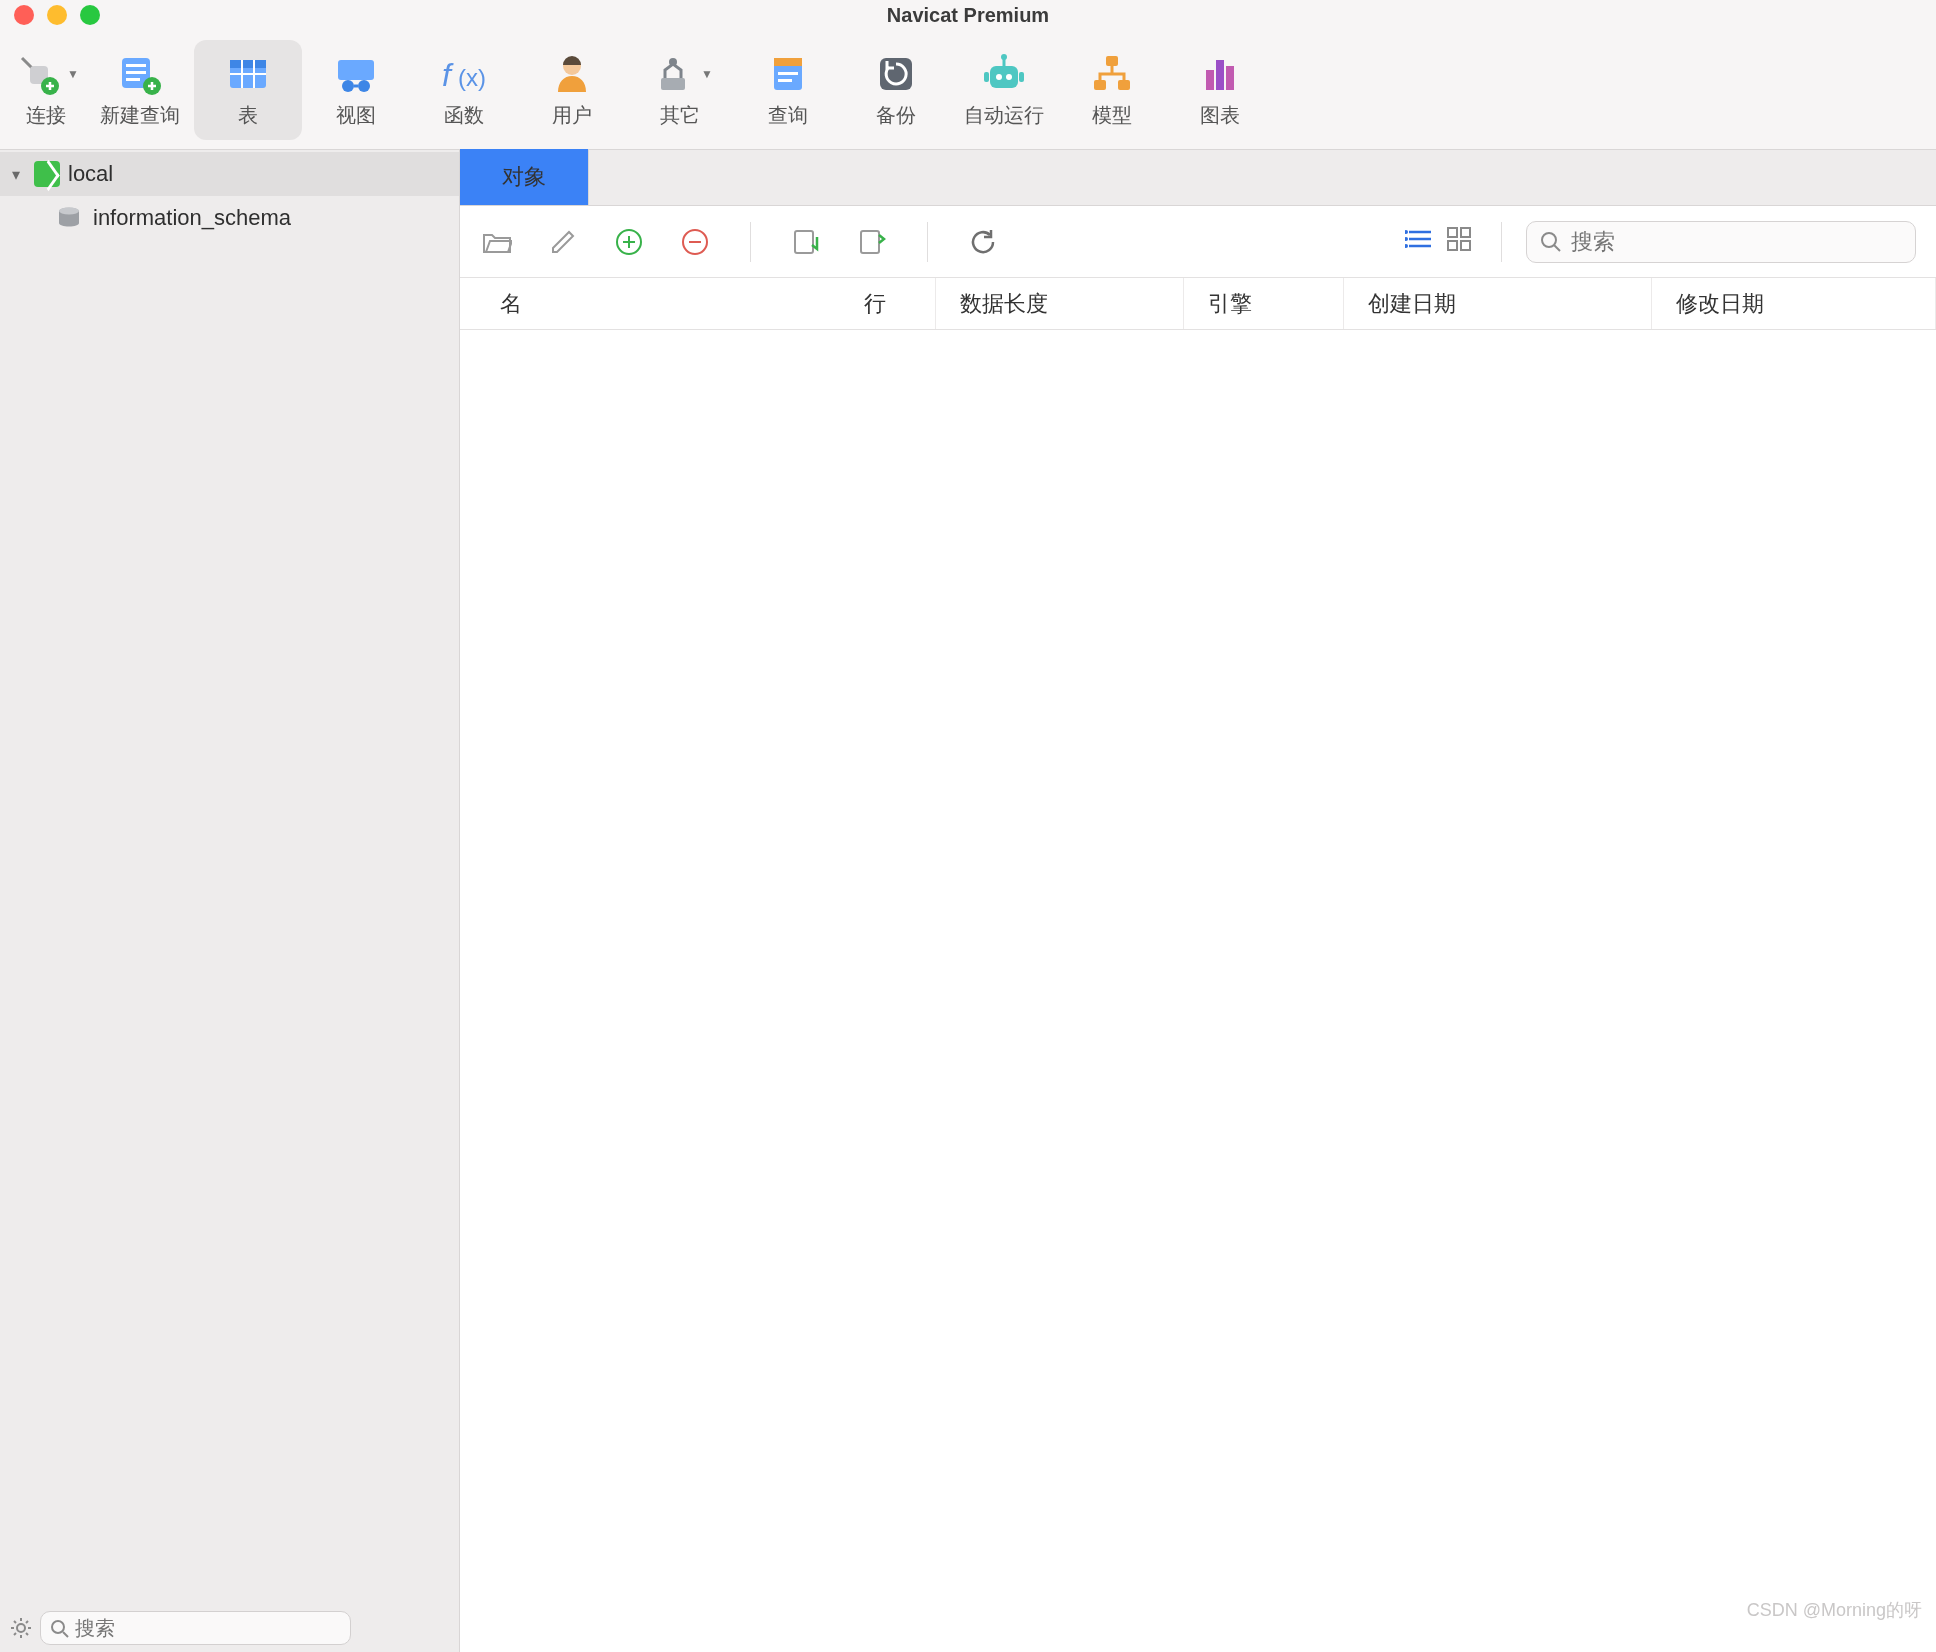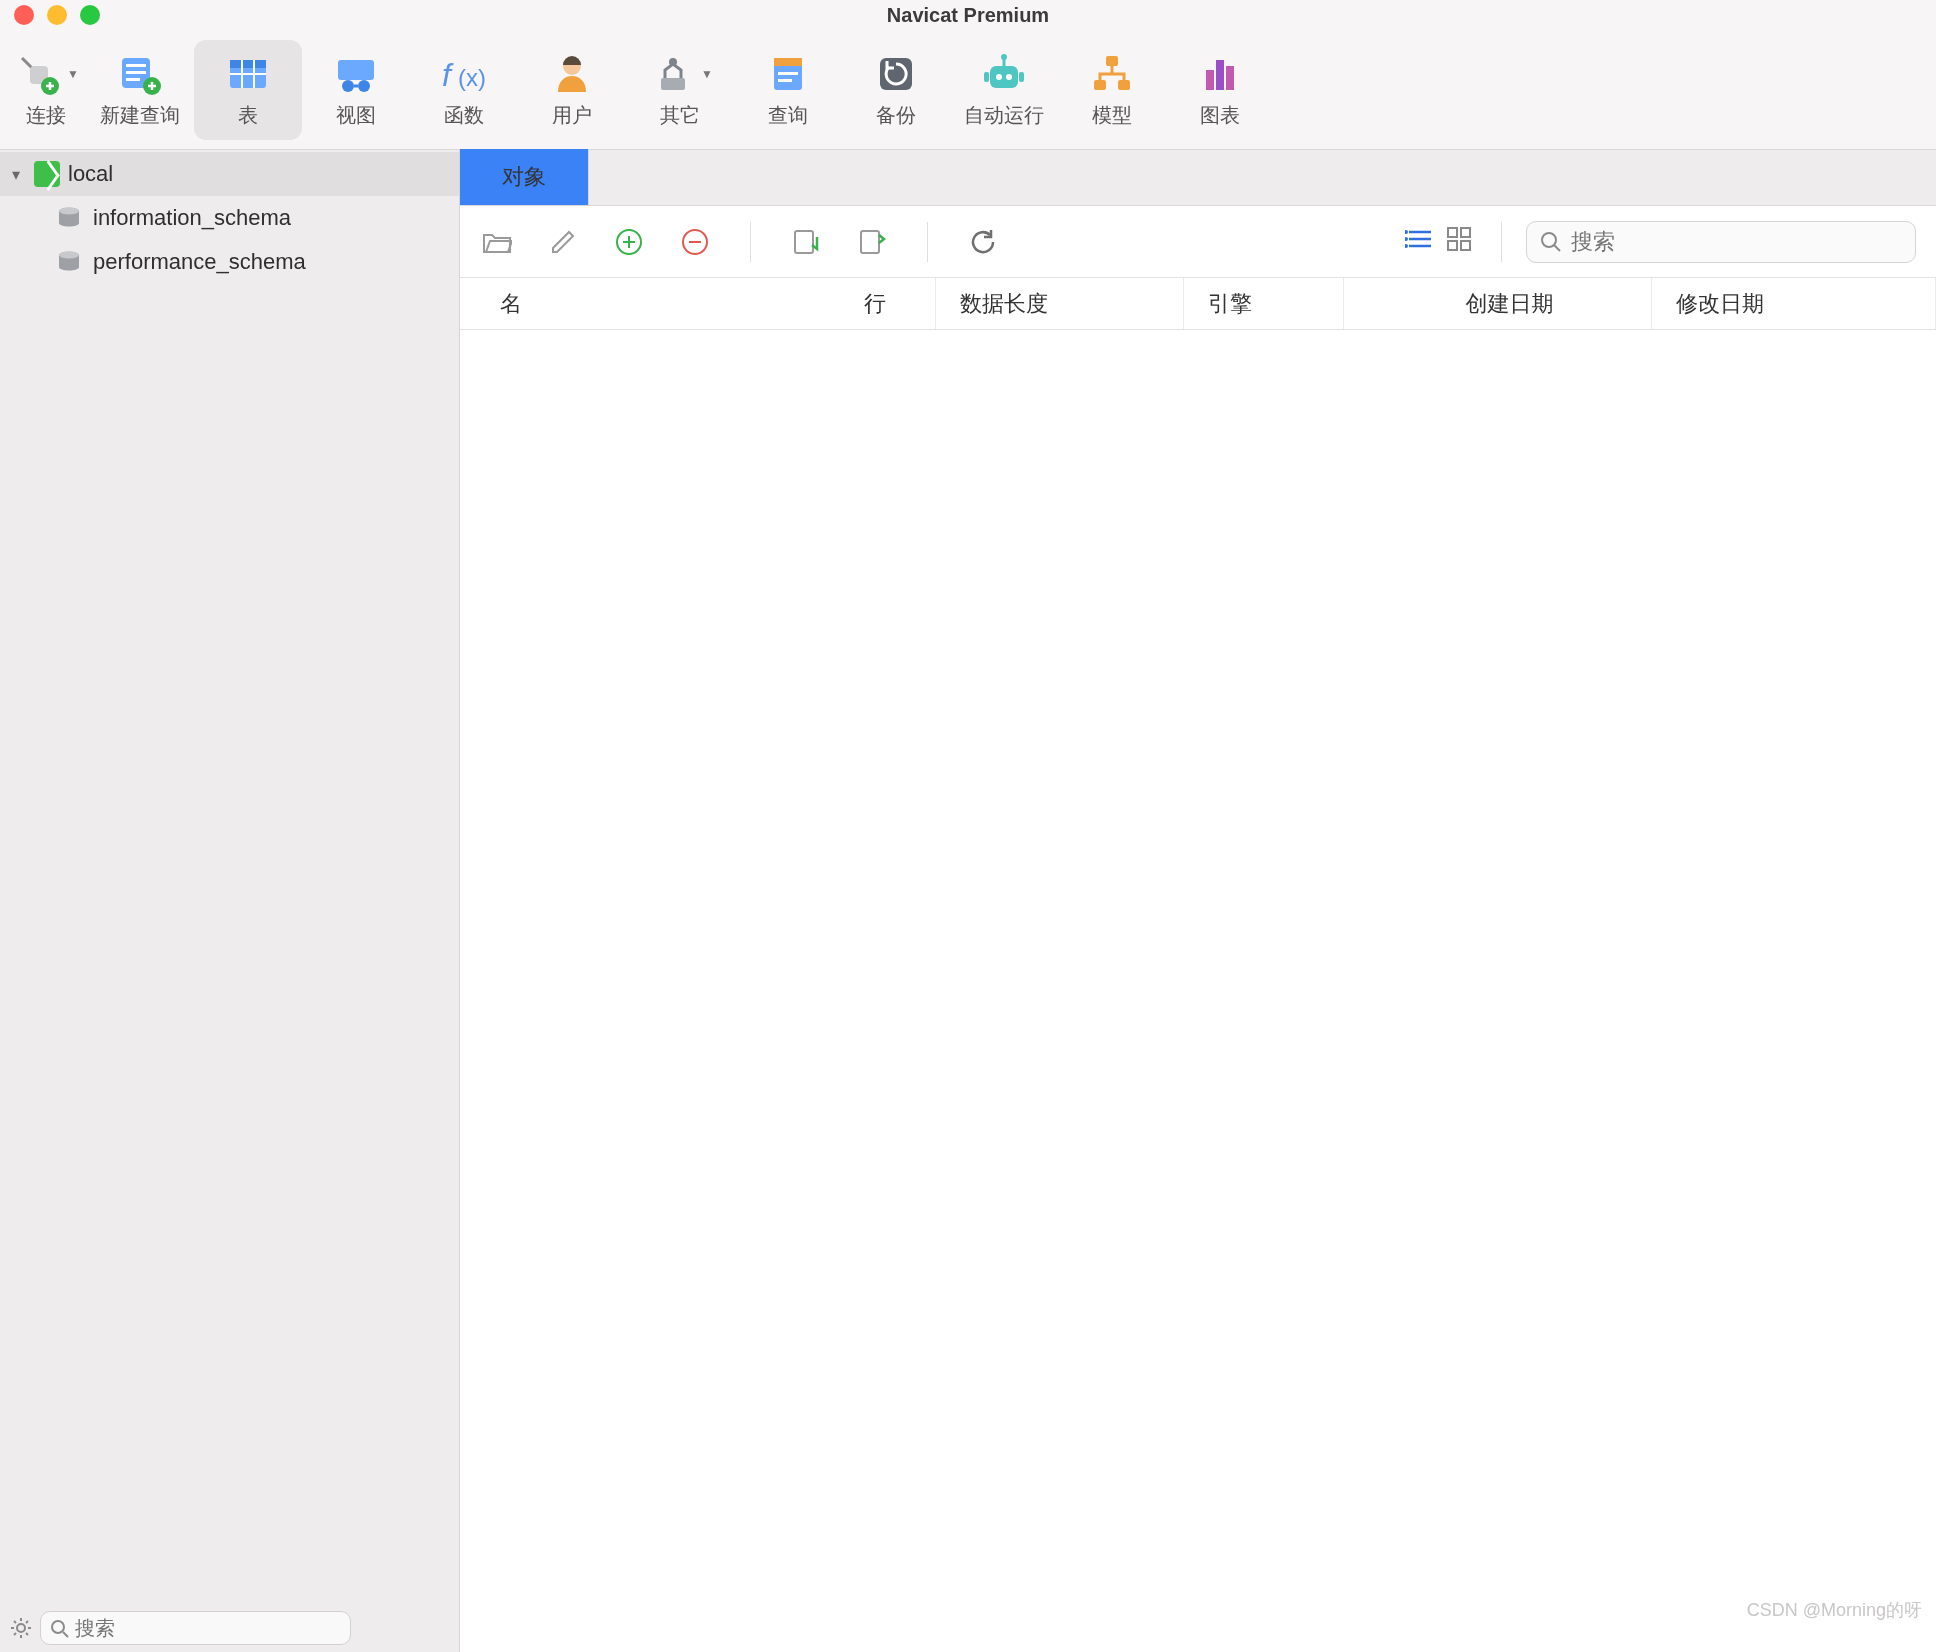--- a/index.html
+++ b/index.html
@@ -57,21 +57,21 @@
 .obj-search { position:relative; }
 .obj-search input{ width:390px; height:42px; border:1px solid #d6d3d3; border-radius:10px; padding:0 14px 0 44px; font-size:22px; background:#fbfafa; }
 .obj-search .mag{ position:absolute; left:14px; top:10px; color:#8a8a8a; }
 
 .grid-head { height:52px; display:flex; align-items:center; border-bottom:1px solid #e3e1e1; font-size:22px; color:#333; }
 .gh { padding-left:24px; border-right:1px solid #eceaea; height:100%; display:flex; align-items:center; }
 .gh.name{flex:0 0 380px; padding-left:40px; border-right:none;}
 .gh.rows{flex:0 0 96px;}
 .gh.len{flex:0 0 248px;}
 .gh.eng{flex:0 0 160px;text-align:right;}
-.gh.cdate{flex:0 0 308px;justify-content:center;}
+.gh.cdate{flex:0 0 308px;}
 .gh.mdate{flex:1;text-align:center;}
 .grid-body { flex:1; background:#fff; }
 
 .watermark{ position:absolute; right:14px; bottom:30px; font-size:18px; color:#c9c7c7;margin-top:20px; }
 
 svg{display:block;}
 </style>
 </head>
 <body>
 
@@ -253,30 +253,20 @@
         </div>
         <div class="tree-row db-row">
           <span class="db-icon">
               <svg width="24" height="22" viewBox="0 0 24 22">
                 <ellipse cx="12" cy="4" rx="10" ry="3.5" fill="#b7b9bd"></ellipse>
                 <path d="M2 4v12c0 2 4.5 3.5 10 3.5s10-1.5 10-3.5V4" fill="#9da0a5"></path>
                 <ellipse cx="12" cy="4" rx="10" ry="3.5" fill="#c7c9cd"></ellipse>
               </svg>
             </span>
           <span>information_schema</span>
-        </div>
-        <div class="tree-row db-row">
-          <span class="db-icon">
-              <svg width="24" height="22" viewBox="0 0 24 22">
-                <ellipse cx="12" cy="4" rx="10" ry="3.5" fill="#b7b9bd"></ellipse>
-                <path d="M2 4v12c0 2 4.5 3.5 10 3.5s10-1.5 10-3.5V4" fill="#9da0a5"></path>
-                <ellipse cx="12" cy="4" rx="10" ry="3.5" fill="#c7c9cd"></ellipse>
-              </svg>
-            </span>
-          <span>performance_schema</span>
         </div>
       </div>
       <div class="side-search">
         <span class="gear">
           <svg width="22" height="22" viewBox="0 0 22 22">
               <circle cx="11" cy="11" r="4" fill="none" stroke="#8a8a8a" stroke-width="2"></circle>
               <g stroke="#8a8a8a" stroke-width="2">
                 <line x1="11" y1="1" x2="11" y2="4"></line>
                 <line x1="11" y1="18" x2="11" y2="21"></line>
                 <line x1="1" y1="11" x2="4" y2="11"></line>

